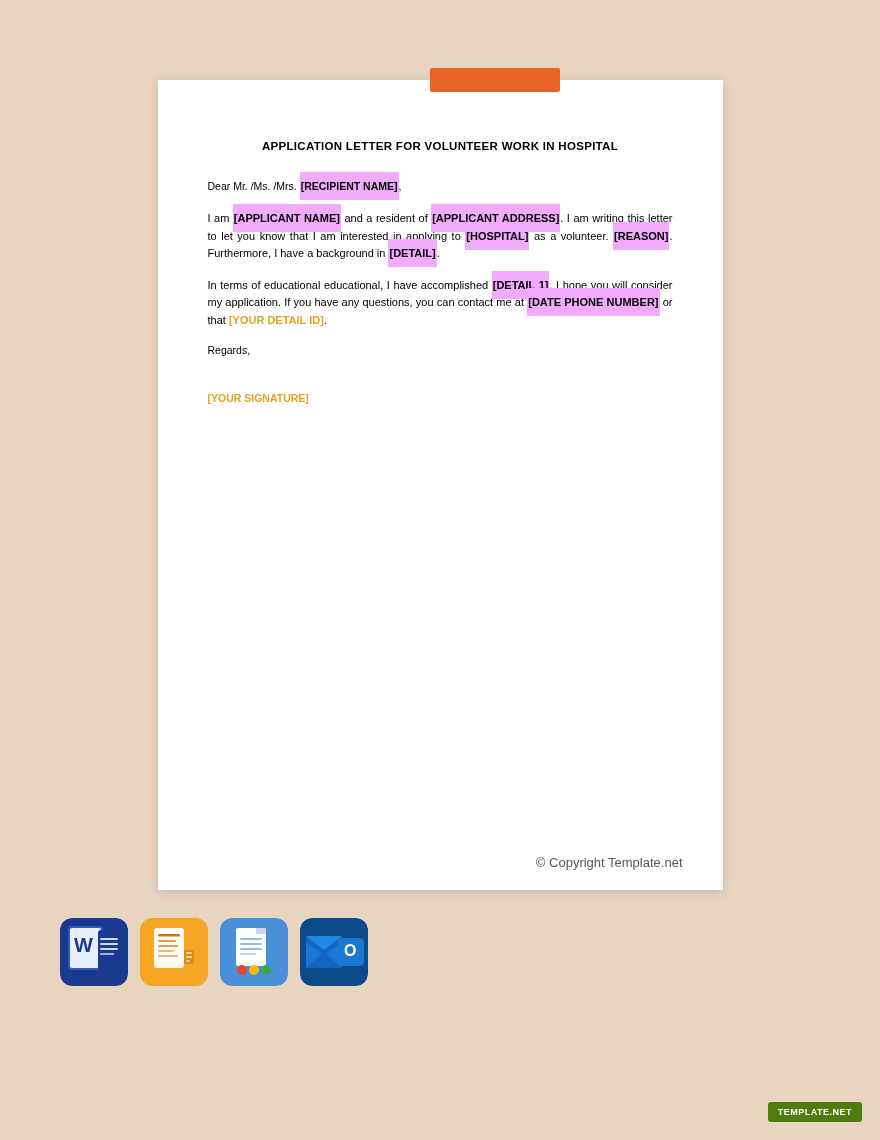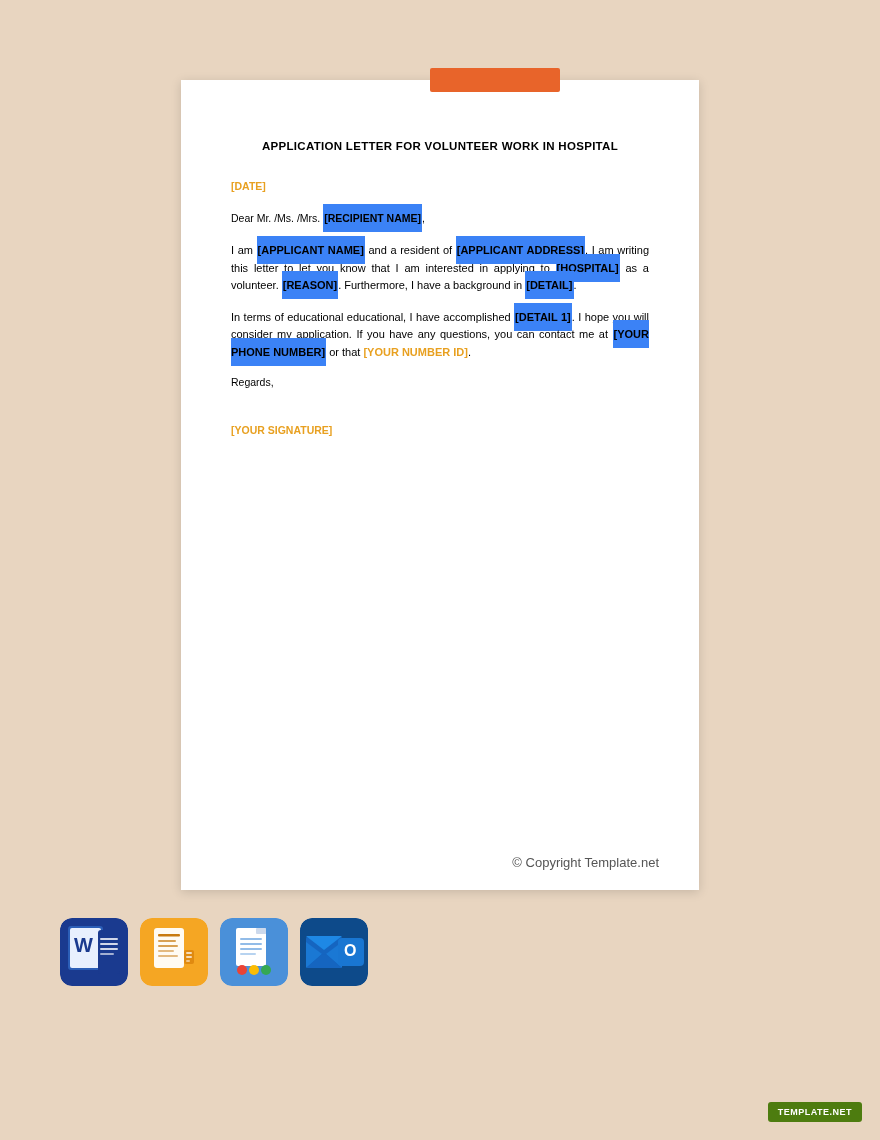--- a/index.html
+++ b/index.html
@@ -16,21 +16,21 @@
     .page-wrapper {
       display: flex;
       flex-direction: column;
       align-items: center;
       padding: 80px 40px 40px;
     }
 
     
     .document {
       background: #fff;
-      width: 518px;
+      width: 565px;
       min-height: 810px;
       position: relative;
       box-shadow: 0 2px 10px rgba(0,0,0,0.15);
       padding: 0;
     }
 
     
     .orange-tab {
       position: absolute;
       top: -12px;
@@ -62,21 +62,21 @@
       font-weight: 600;
     }
 
     .salutation {
       font-size: 10.5px;
       color: #000;
       margin-bottom: 18px;
     }
 
     .highlight {
-      background-color: #3b82f6;
+      background-color: #f0abfc;
       color: #000;
       padding: 8px 1px;
       font-weight: 600;
     }
 
     .paragraph {
       font-size: 11px;
       color: #000;
       line-height: 1.6;
       text-align: justify;
@@ -154,35 +154,32 @@
 <div class="page-wrapper">
 
   <div class="document">
 
     <div class="orange-tab"></div>
 
     <div class="document-content">
 
       <div class="doc-title">APPLICATION LETTER FOR VOLUNTEER WORK IN HOSPITAL</div>
 
-      <div class="date-line">
-        <span>[DATE]</span>
-      </div>
 
       <div class="salutation">
         <span>Dear Mr. /Ms. /Mrs.</span>
         <span class="highlight">[RECIPIENT NAME]</span>,
       </div>
 
       <div class="paragraph">
         <span>I am </span><span class="highlight">[APPLICANT NAME]</span><span> and a resident of </span><span class="highlight">[APPLICANT ADDRESS]</span><span>. I am writing this letter to let you know that I am interested in applying to </span><span class="highlight">[HOSPITAL]</span><span> as a volunteer. </span><span class="highlight">[REASON]</span><span>. Furthermore, I have a background in </span><span class="highlight">[DETAIL]</span><span>.</span>
       </div>
 
       <div class="paragraph">
-        <span>In terms of educational educational, I have accomplished </span><span class="highlight">[DETAIL 1]</span><span>. I hope you will consider my application. If you have any questions, you can contact me at </span><span class="highlight">[YOUR PHONE NUMBER]</span><span> or that </span><span style="color:#e8a020; font-weight:600;">[YOUR NUMBER ID]</span><span>.</span>
+        <span>In terms of educational educational, I have accomplished </span><span class="highlight">[DETAIL 1]</span><span>. I hope you will consider my application. If you have any questions, you can contact me at </span><span class="highlight">[DATE PHONE NUMBER]</span><span> or that </span><span style="color:#e8a020; font-weight:600;">[YOUR DETAIL ID]</span><span>.</span>
       </div>
 
       <div class="regards">
         <span>Regards,</span>
       </div>
 
       <div class="signature-line">
         <span>[YOUR SIGNATURE]</span>
       </div>
 

